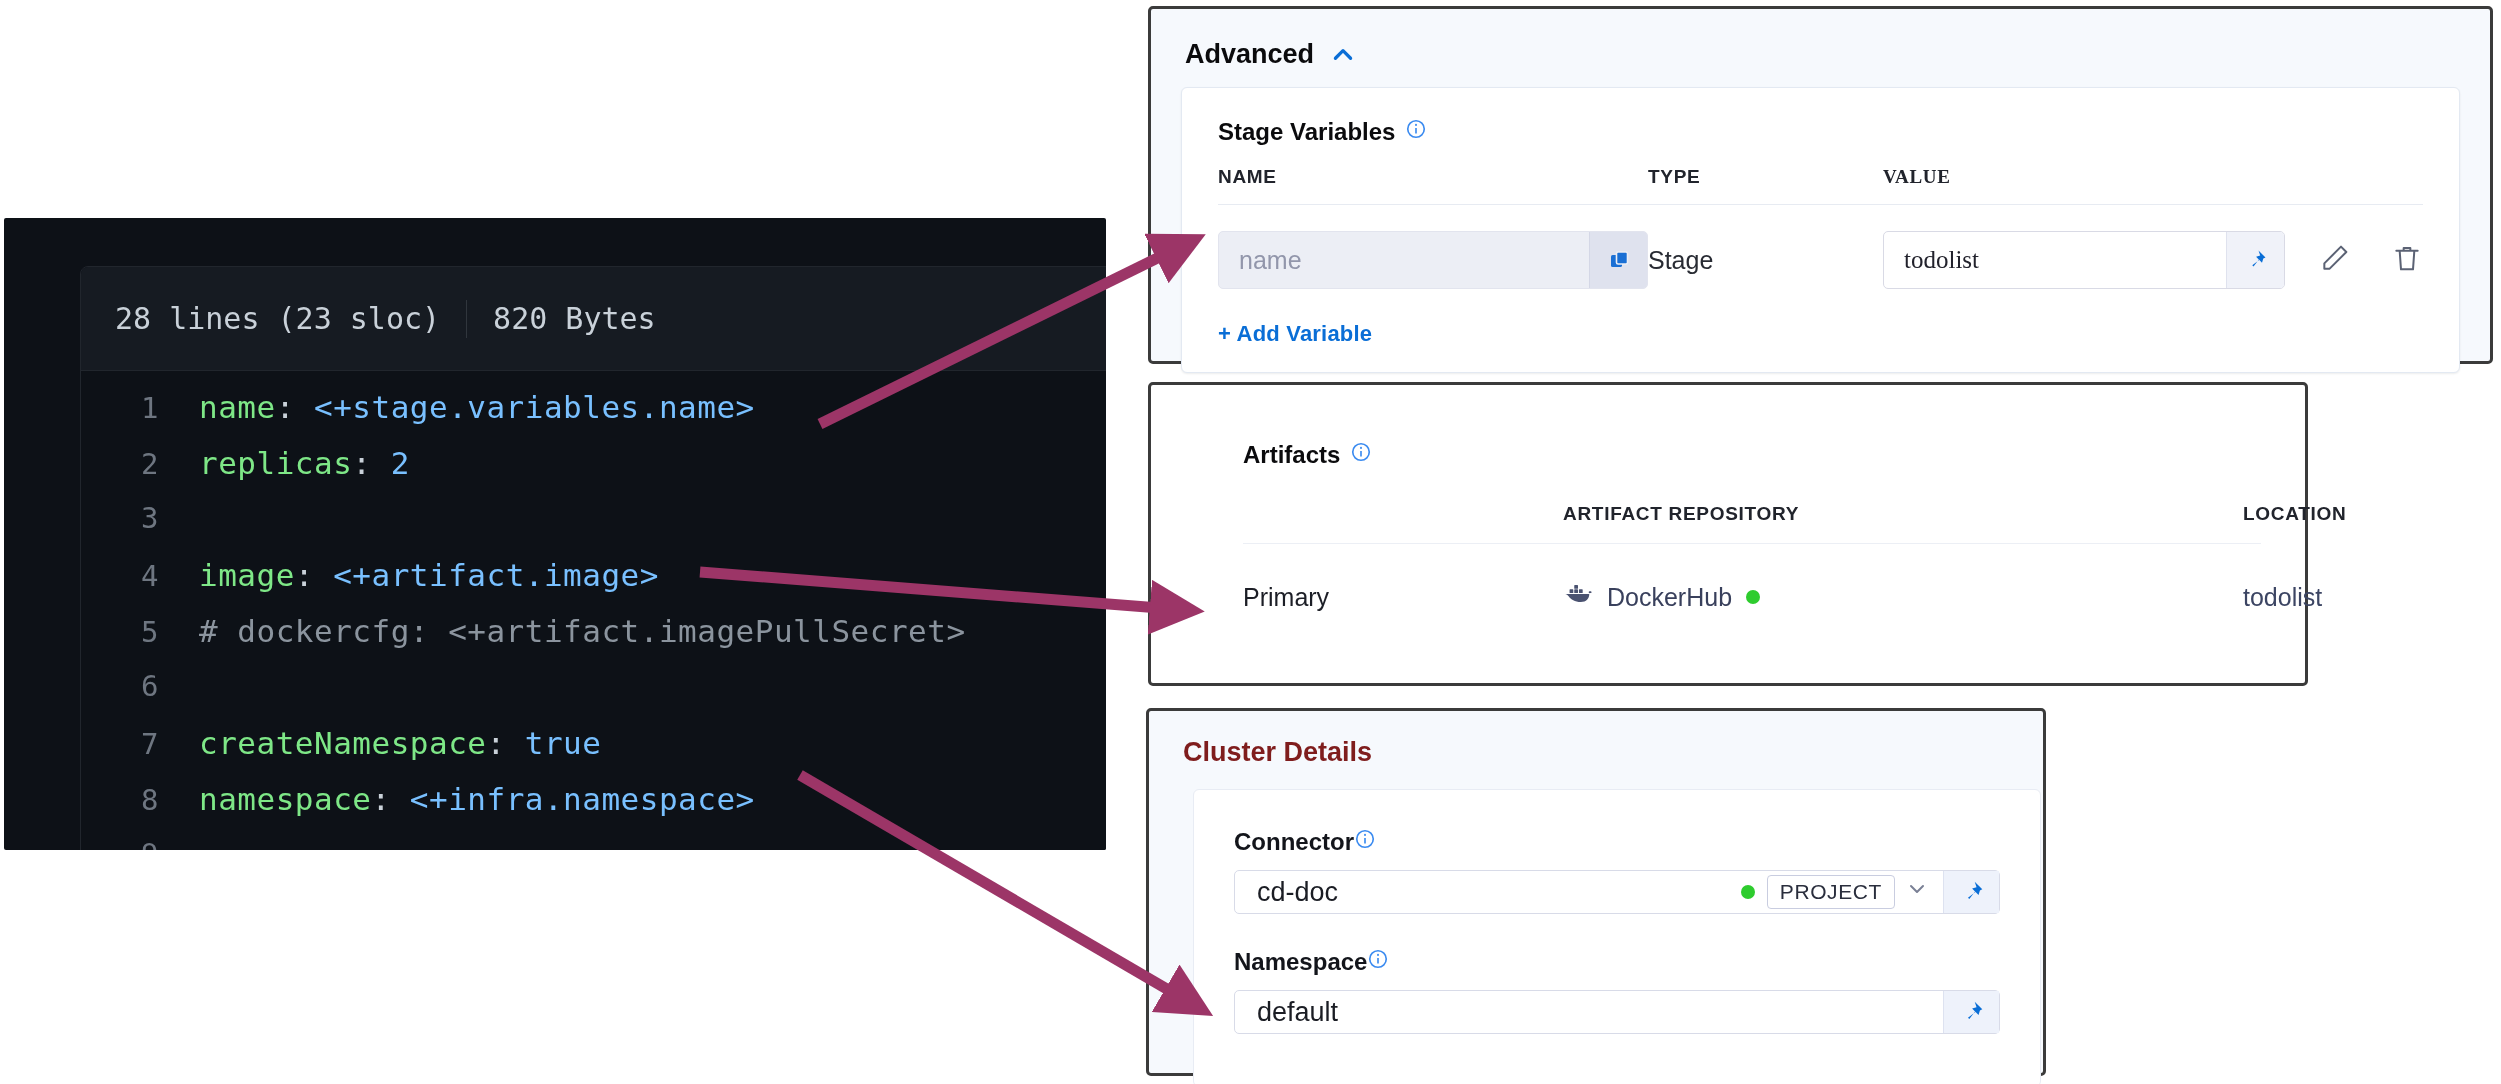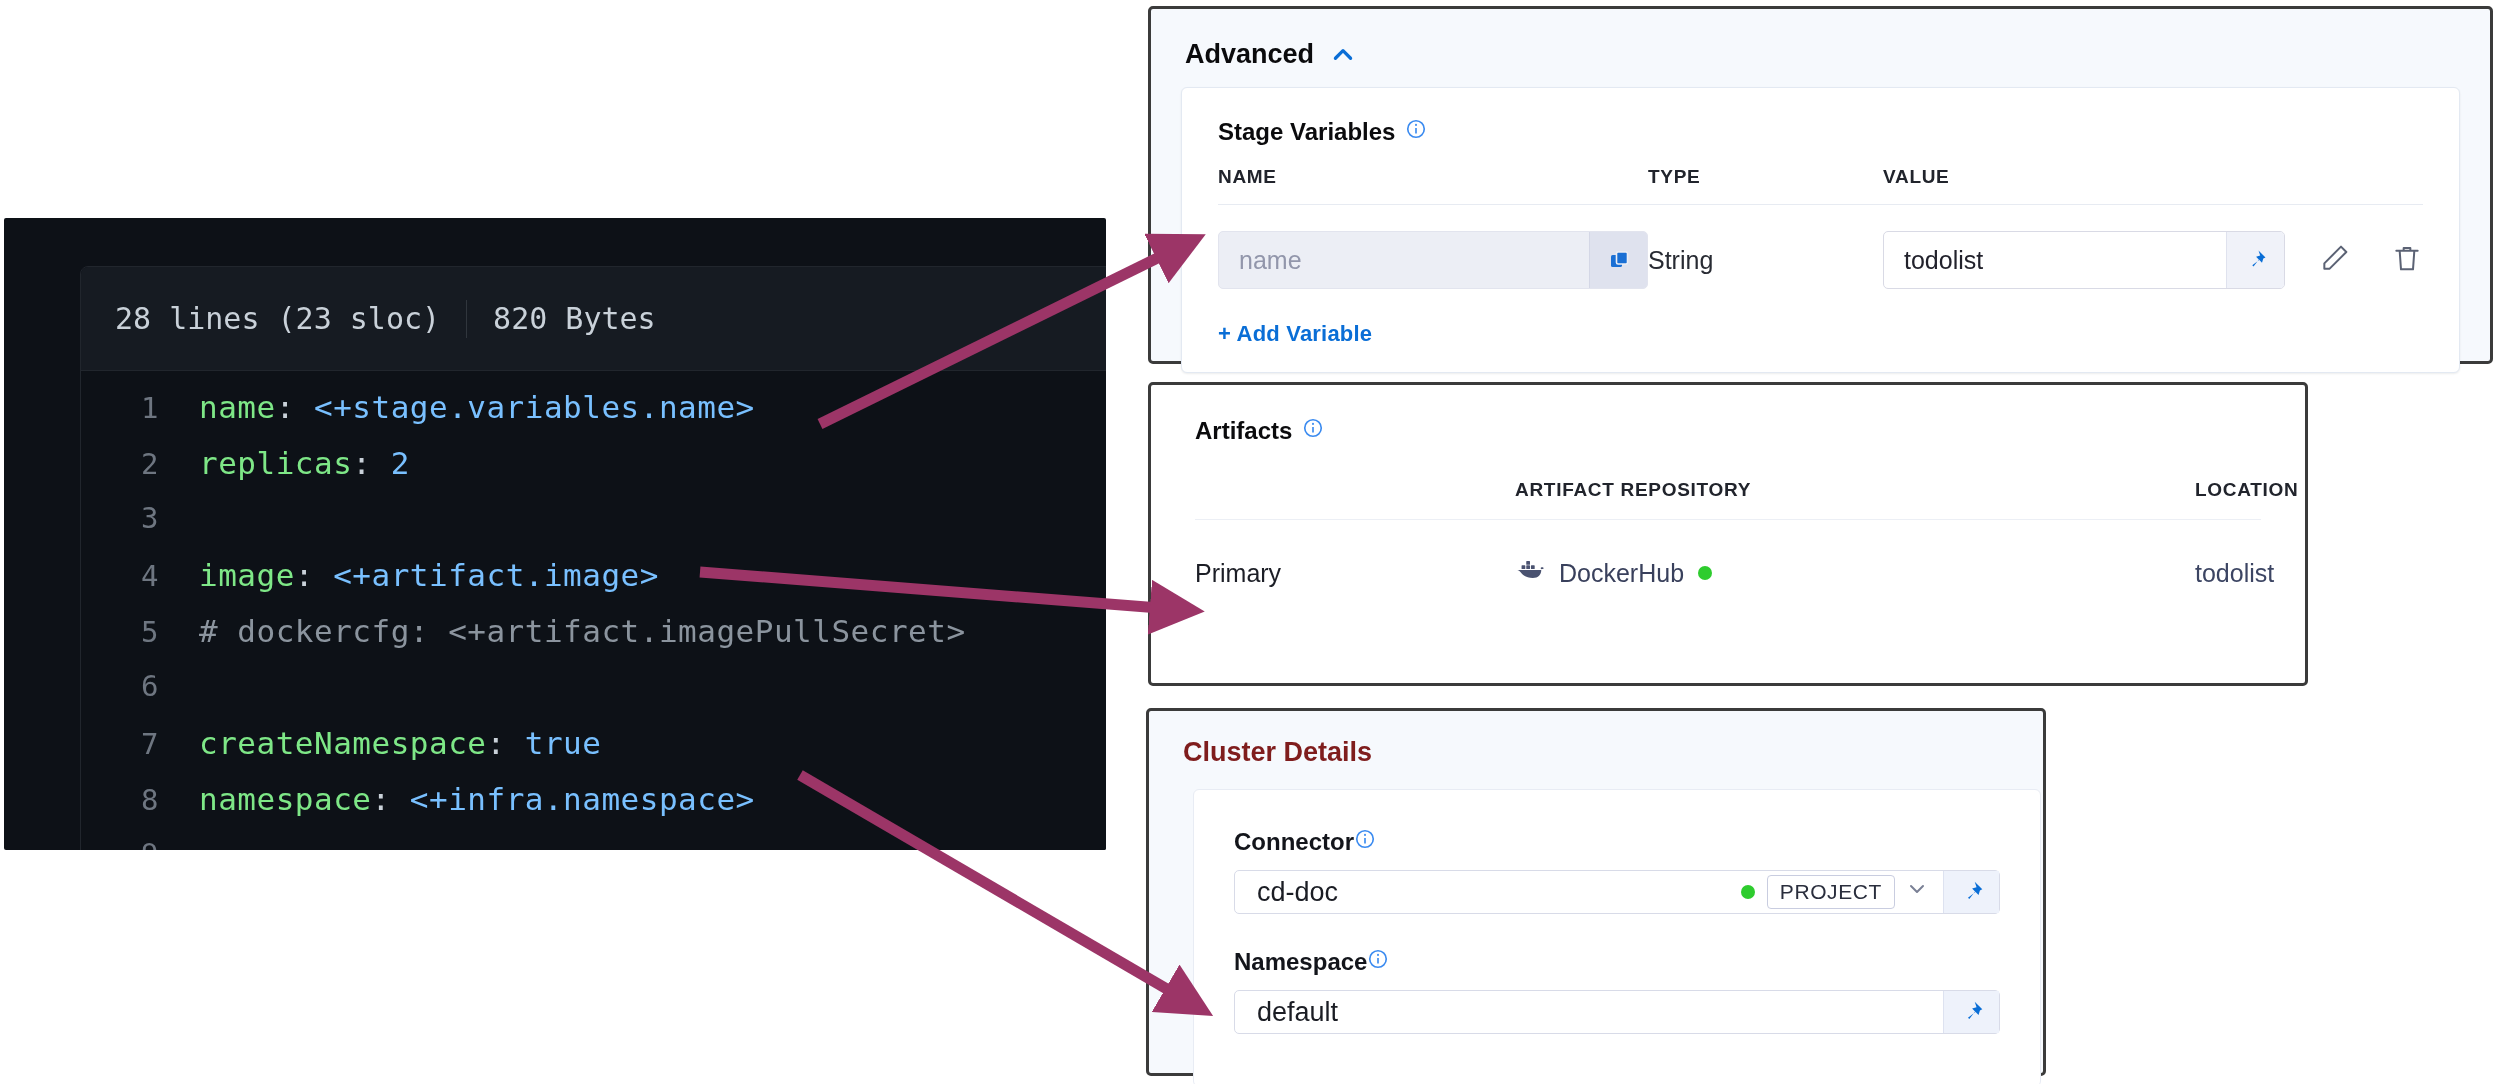--- a/index.html
+++ b/index.html
@@ -104,21 +104,21 @@
   .tbl { width: 100%; margin-top: 20px; }
   .tbl-head {
     display: flex; align-items: flex-end;
     font-size: 19px; font-weight: bold; letter-spacing: .7px; color: #21242c;
     padding-bottom: 16px;
     border-bottom: 1px solid #e7ebf2;
   }
   .tbl-row { display: flex; align-items: center; padding-top: 26px; }
   .col-name  { width: 430px; flex: 0 0 auto; }
   .col-type  { width: 235px; flex: 0 0 auto; }
-  .col-value { flex: 1 1 auto; }
+  .col-value { flex: 1 1 auto; font-family: Liberation Serif, serif; }
 
   .inp {
     display: flex; align-items: center;
     height: 58px;
     border: 1px solid #d9dae5;
     border-radius: 5px;
     background: #ffffff;
     font-size: 25px; color: #22222c;
     padding-left: 20px;
     overflow: hidden;
@@ -139,21 +139,21 @@
   .row-actions { display: flex; align-items: center; gap: 40px; margin-left: 34px; }
 
   .addvar {
     margin-top: 32px;
     font-size: 22px; font-weight: bold; color: #0a6ed6;
     letter-spacing: .2px;
   }
 
   
   #card-artifacts { left: 1148px; top: 382px; width: 1160px; height: 304px; }
-  .art-inner { padding: 32px 44px 0 44px; }
+  .art-inner { padding: 56px 44px 0 44px; margin-left: 48px; }
   .art-head {
     display: flex;
     font-size: 19px; font-weight: bold; letter-spacing: .7px; color: #21242c;
     margin-top: 34px; padding-bottom: 18px;
     border-bottom: 1px solid #eceff5;
   }
   .art-row { display: flex; align-items: center; padding-top: 38px; font-size: 25px; color: #1c1e26; }
   .a-col1 { width: 320px; flex: 0 0 auto; }
   .a-col2 { width: 680px; flex: 0 0 auto; display:flex; align-items:center; gap:14px; }
   .a-col3 { flex: 1 1 auto; }
@@ -284,21 +284,21 @@
               <span class="btn-slot on-disabled">
                 <svg width="24" height="24" viewBox="0 0 24 24" fill="none">
                   <rect x="4" y="7" width="11" height="12" rx="1.6" fill="#1a6fd4"></rect>
                   <rect x="9.5" y="4" width="11" height="12" rx="1.6" fill="#1a6fd4" stroke="#eceef5" stroke-width="1.6"></rect>
                 </svg>
               </span>
             </div>
           </div>
 
           <div class="col-type">
-            <span class="type-text">String</span>
+            <span class="type-text">Stage</span>
           </div>
 
           <div class="col-value">
             <div style="display:flex;align-items:center;">
               <div class="inp" style="flex:1 1 auto;">
                 <span class="val">todolist</span>
                 <span class="btn-slot">
                   <svg width="24" height="24" viewBox="0 0 24 24" fill="#0a6ed6">
                     <path d="M14.5 2.5l7 7-2.2 1.1-1.3 4.1-3.1-3.1-5.4 6.9-1.2-1.2 6.9-5.4-3.1-3.1 4.1-1.3z"></path>
                   </svg>

